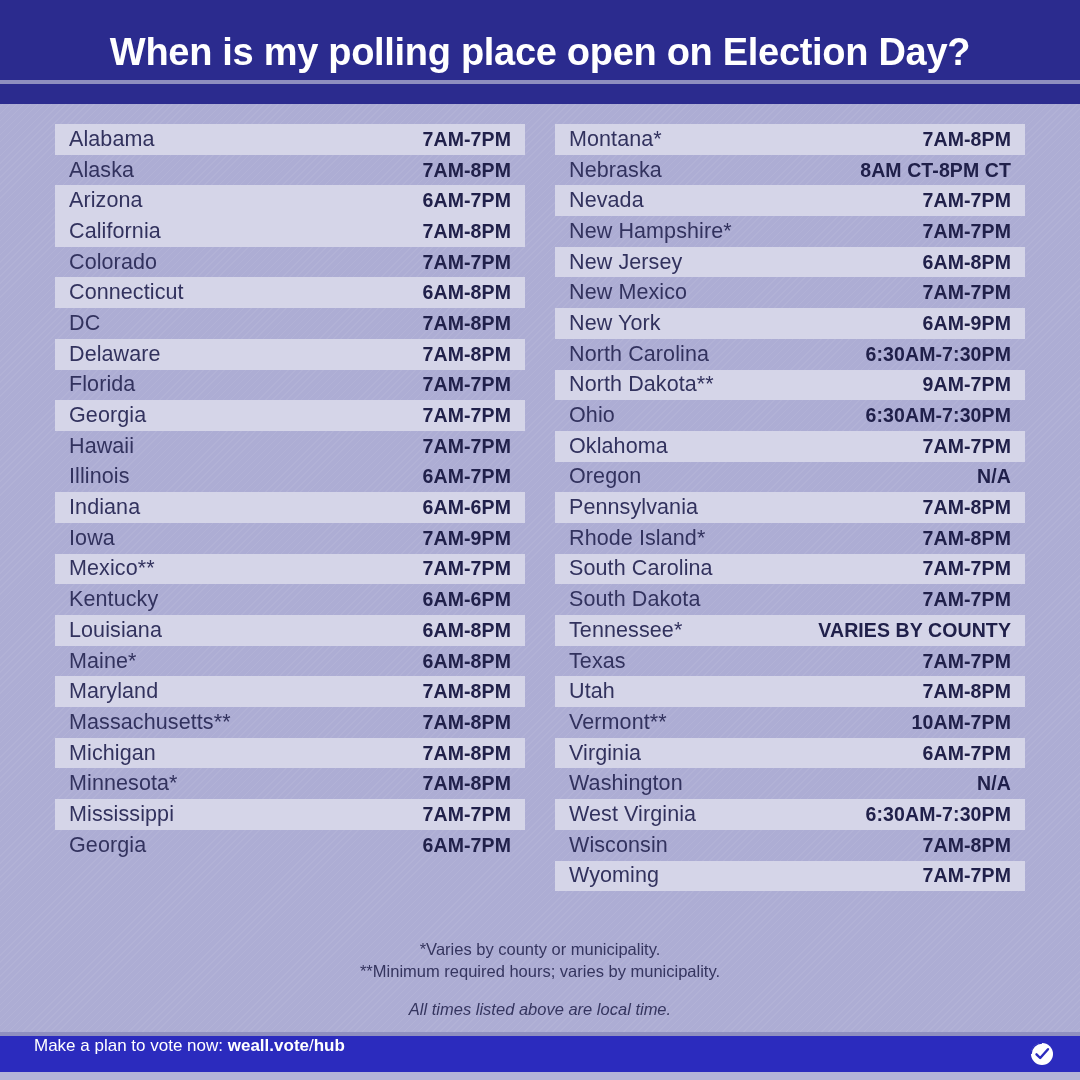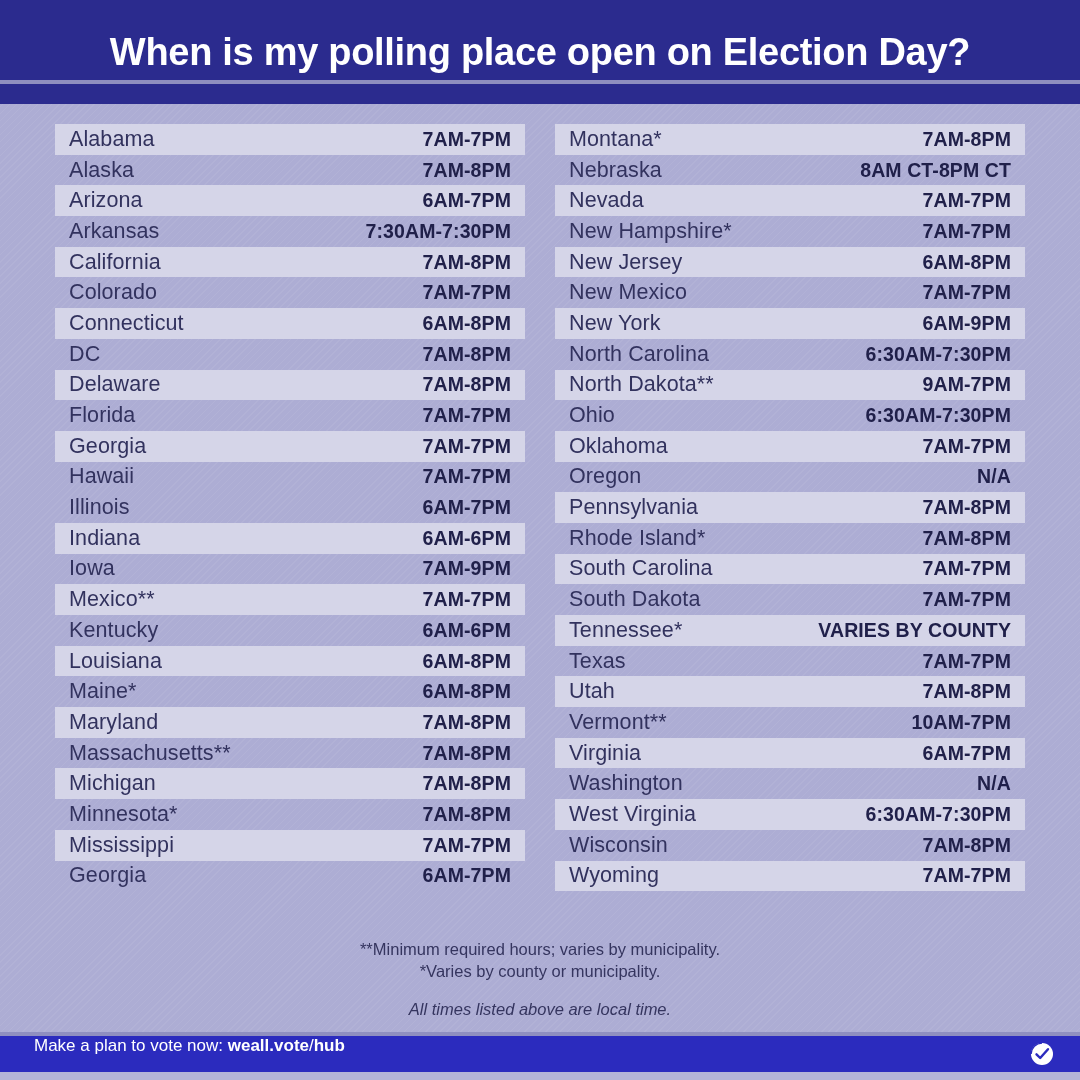--- a/index.html
+++ b/index.html
@@ -183,24 +183,20 @@
           <span class="state-hours">7AM-7PM</span>
         </div>
         <div class="row">
           <span class="state-name">Alaska</span>
           <span class="state-hours">7AM-8PM</span>
         </div>
         <div class="row striped">
           <span class="state-name">Arizona</span>
           <span class="state-hours">6AM-7PM</span>
         </div>
-        <div class="row">
-          <span class="state-name">Arkansas</span>
-          <span class="state-hours">7:30AM-7:30PM</span>
-        </div>
         <div class="row striped">
           <span class="state-name">California</span>
           <span class="state-hours">7AM-8PM</span>
         </div>
         <div class="row">
           <span class="state-name">Colorado</span>
           <span class="state-hours">7AM-7PM</span>
         </div>
         <div class="row striped">
           <span class="state-name">Connecticut</span>
@@ -377,22 +373,22 @@
           <span class="state-hours">7AM-8PM</span>
         </div>
         <div class="row striped">
           <span class="state-name">Wyoming</span>
           <span class="state-hours">7AM-7PM</span>
         </div>
       </div>
   </div>
 
   <div class="footnotes">
+    <div class="footnote-line">*Varies by county or municipality.</div>
     <div class="footnote-line">**Minimum required hours; varies by municipality.</div>
-    <div class="footnote-line">*Varies by county or municipality.</div>
     <div class="footnote-italic">All times listed above are local time.</div>
   </div>
 
   <div class="footer-topline"></div>
   <div class="footer-bar">
     <div class="footer-text"><span>Make a plan to vote now: </span><b>weall.vote</b><span>/</span><b>hub</b></div>
     <svg class="footer-logo" viewBox="0 0 24 24">
       <circle cx="12" cy="12" r="11" fill="#ffffff"></circle>
       <path d="M6.5 12.3 L10.2 16 L18 7.2" stroke="#2b2bbe" stroke-width="2.4" fill="none" stroke-linecap="round" stroke-linejoin="round"></path>
       <path d="M12 1.2 A11 11 0 0 0 1.2 12" stroke="#2b2bbe" stroke-width="1.2" fill="none"></path>

